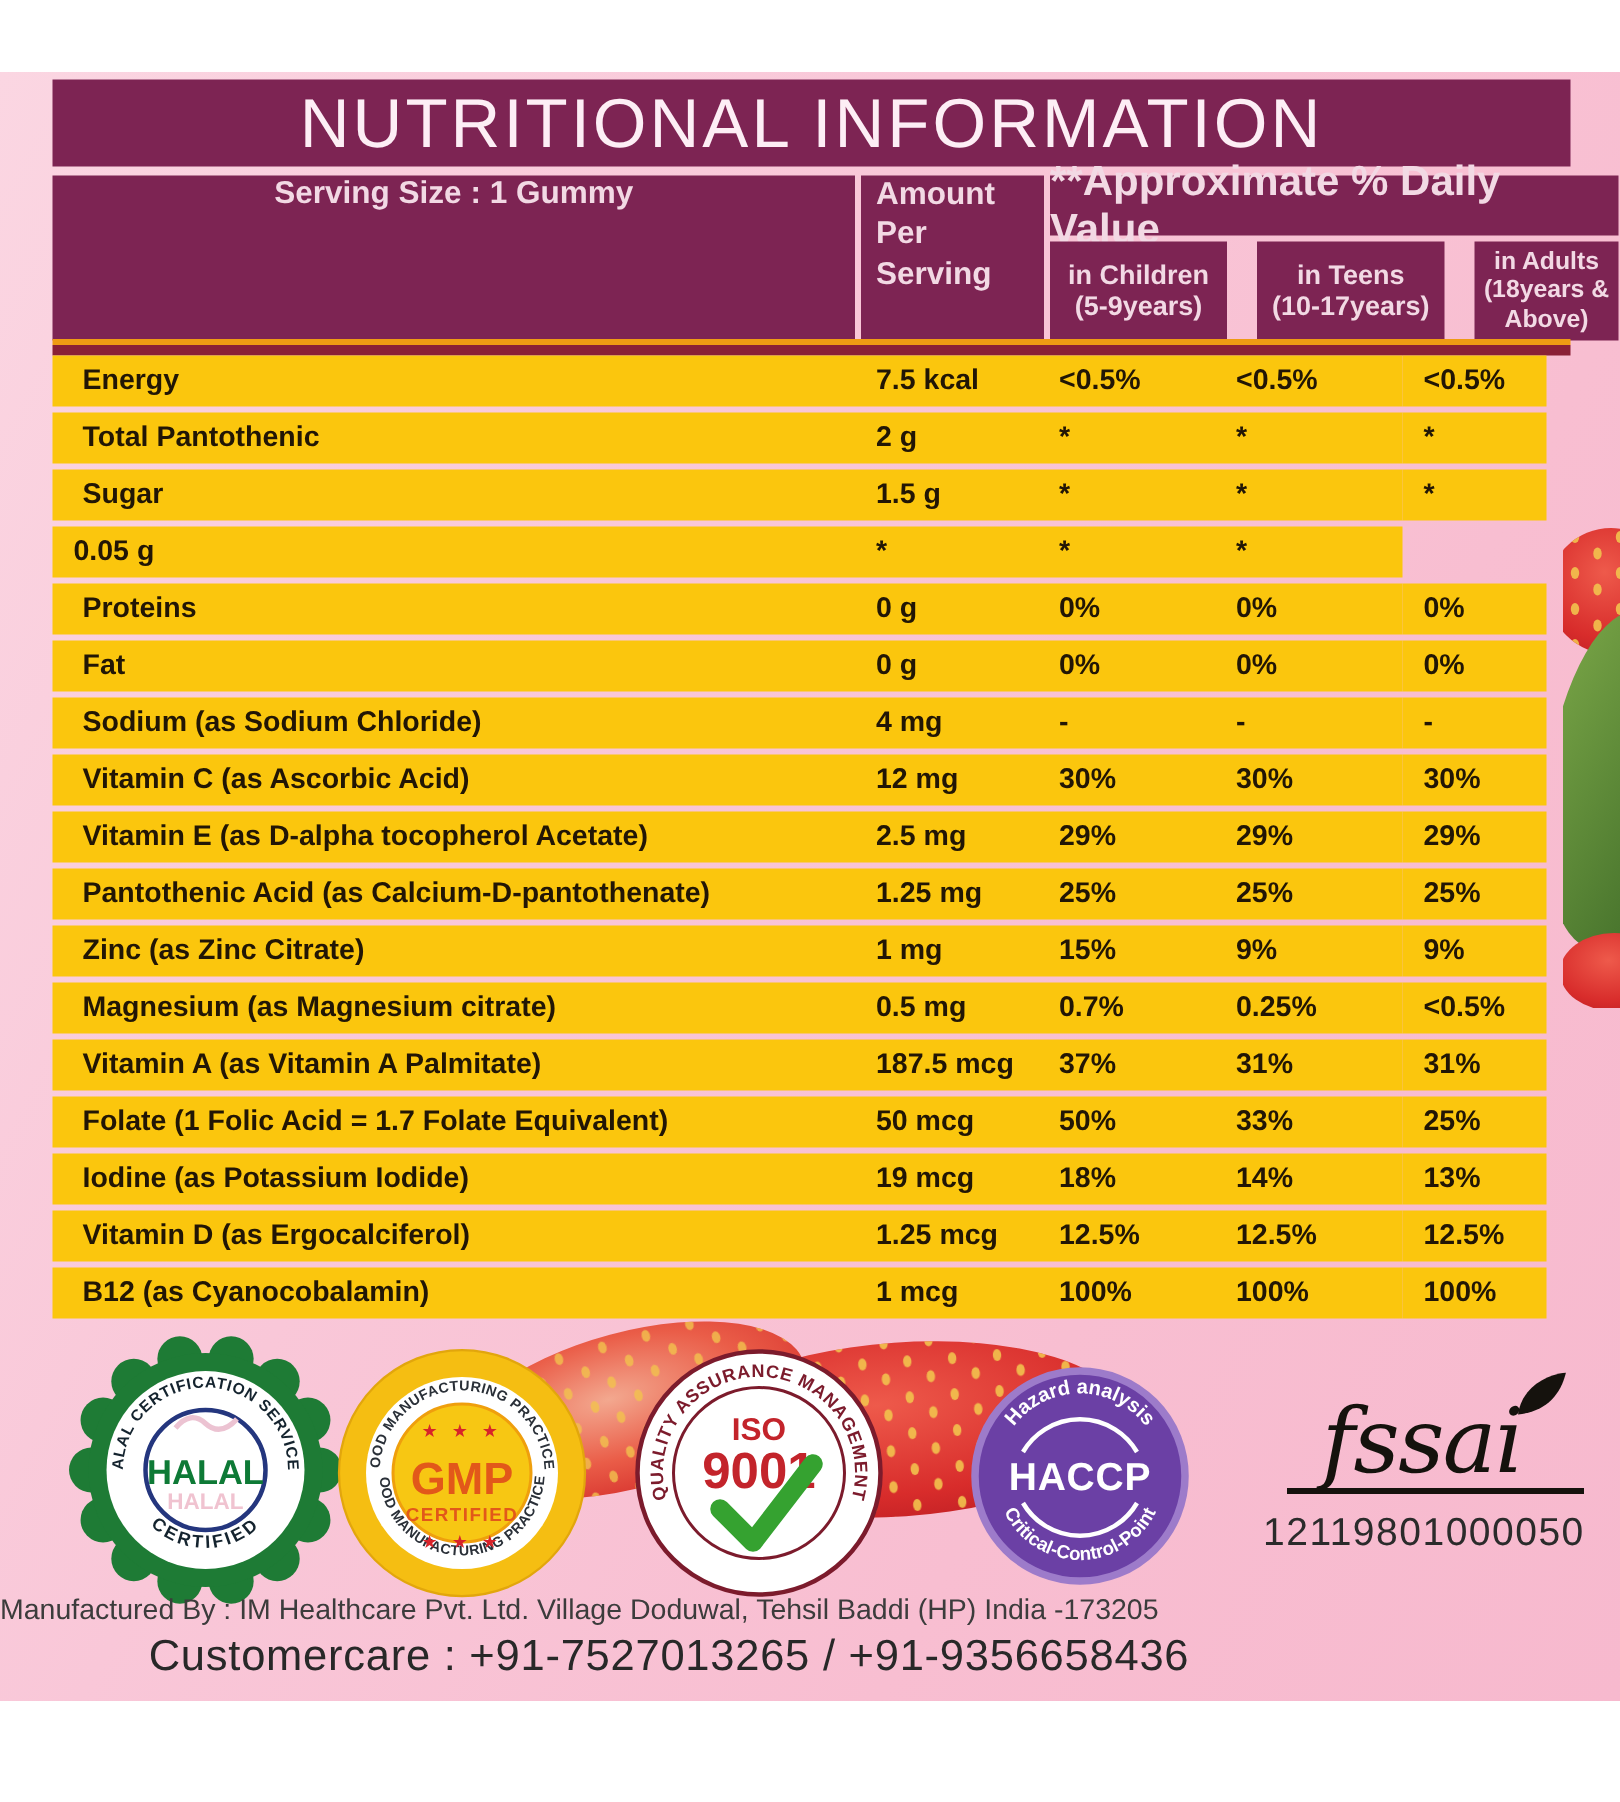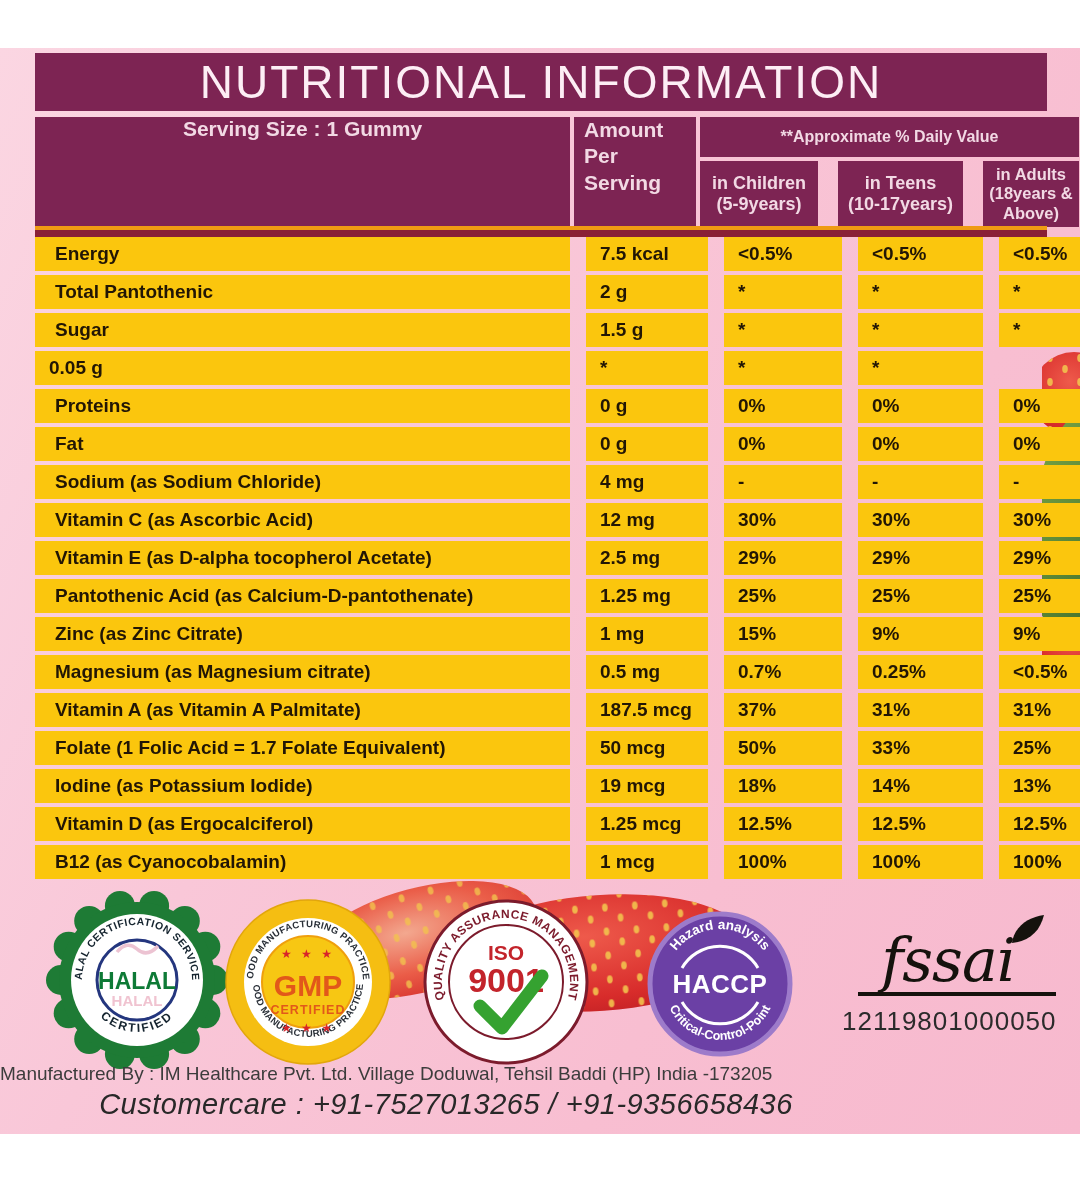--- a/index.html
+++ b/index.html
@@ -12,42 +12,42 @@
         background:#7d2453;display:flex;align-items:center;justify-content:center;}
   .banner span{color:#fdeef5;font-size:46px;font-weight:400;letter-spacing:2px;}
   .thead{position:absolute;left:35px;top:117px;width:1012px;height:110px;z-index:2;
         display:grid;grid-template-columns:535px 122px 347px;column-gap:4px;background:transparent;}
   .hcell{background:#7d2453;color:#f2d9e4;display:flex;align-items:flex-start;}
   .hcell.center{justify-content:center;}
   .serving{font-size:21px;font-weight:700;}
   .amount-h{font-size:21px;font-weight:700;padding-left:10px;line-height:1.25;}
   .dv-wrap{display:grid;grid-template-rows:40px 66px;row-gap:4px;}
   .dv-top{background:#7d2453;color:#f2d9e4;display:flex;align-items:center;justify-content:center;
-        font-size:16px;font-weight:700;}
+        font-size:28px;font-weight:700;}
   .dv-sub{display:grid;grid-template-columns:118px 125px 96px;column-gap:20px;}
   .sub-cell{background:#7d2453;color:#f2d9e4;display:flex;flex-direction:column;align-items:center;
         justify-content:center;font-size:18px;font-weight:700;line-height:1.18;text-align:center;}
   .sub-cell.small{font-size:16.5px;}
   .line-orange{position:absolute;left:35px;top:226px;width:1012px;height:4px;background:#ef9b13;z-index:2;}
   .line-maroon{position:absolute;left:35px;top:230px;width:1012px;height:7px;background:#8a2036;z-index:2;}
   .tbody{position:absolute;left:35px;top:237px;width:1012px;z-index:2;
         display:flex;flex-direction:column;gap:4px;background:transparent;}
-  .trow{display:grid;grid-template-columns:535px 122px 118px 125px 96px;column-gap:16px;}
+  .trow{display:grid;grid-template-columns:535px 122px 118px 125px 96px;column-gap:0;}
   .c{background:#fbc60d;height:34px;display:flex;align-items:center;
         color:#221605;font-size:19px;font-weight:700;}
   .c.label{padding-left:20px;}
   .c.val{padding-left:14px;}
   .badges{position:absolute;left:0;top:0;width:1080px;height:1201px;z-index:3;pointer-events:none;}
   .badge{position:absolute;}
   .fssai-license{position:absolute;left:842px;top:1006px;width:220px;
         font-size:26px;color:#2b2b2b;letter-spacing:1px;font-weight:400;}
   .footer-line1{position:absolute;left:0;top:1063px;width:1080px;text-align:left;z-index:3;
         font-size:19px;color:#3c3c3c;font-weight:400;}
   .footer-line2{position:absolute;left:0;top:1088px;width:892px;text-align:center;z-index:3;
-        font-size:29px;color:#282828;font-weight:400;letter-spacing:0.5px;font-style:italic;}
+        font-size:29px;color:#282828;font-weight:400;letter-spacing:0.5px;}
   .bottom-white{position:absolute;left:0;top:1134px;width:1080px;height:67px;background:#fff;z-index:4;}
   svg text{font-family:"Liberation Sans",sans-serif;}
   .fssai-word{font-family:"DejaVu Serif",serif;font-style:italic;}
 </style>
 </head>
 <body>
 
 <div class="page">
 
   <div class="pink-area"></div>

